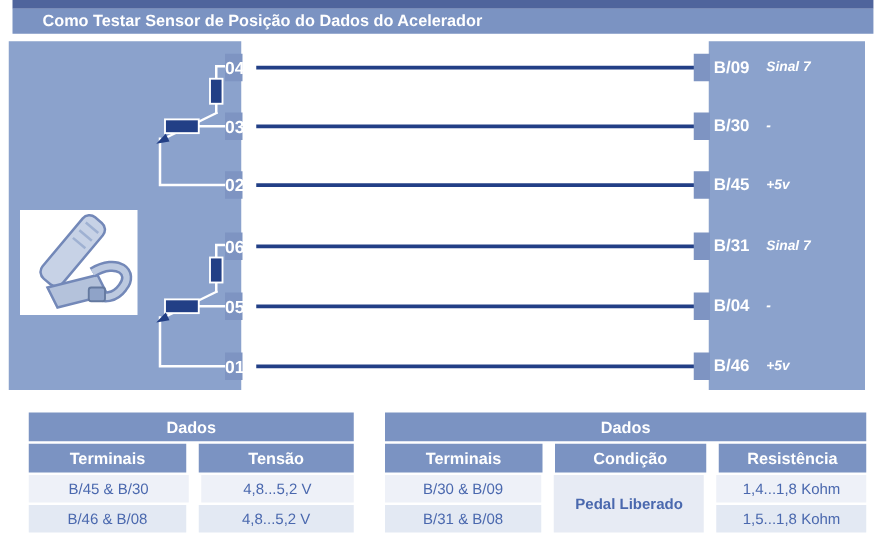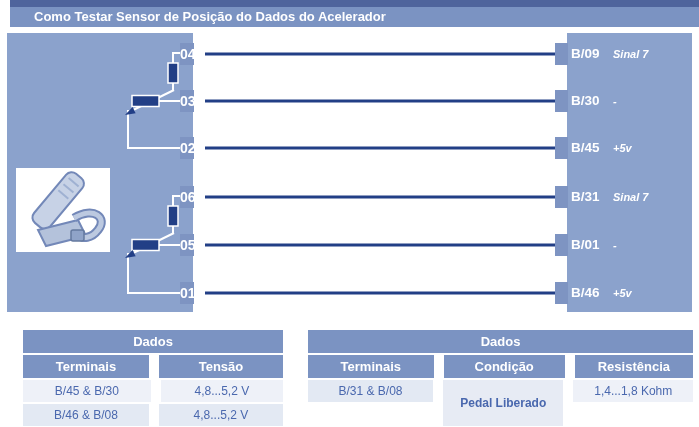--- a/index.html
+++ b/index.html
@@ -115,21 +115,21 @@
   <div class="abs tab-right" style="top:90px"></div>
   <div class="abs tab-right" style="top:137px"></div>
   <div class="abs tab-right" style="top:186px"></div>
   <div class="abs tab-right" style="top:234px"></div>
   <div class="abs tab-right" style="top:282px"></div>
 
   <div class="abs b-label" style="top:43px">B/09</div>
   <div class="abs b-label" style="top:90px">B/30</div>
   <div class="abs b-label" style="top:137px">B/45</div>
   <div class="abs b-label" style="top:186px">B/31</div>
-  <div class="abs b-label" style="top:234px">B/01</div>
+  <div class="abs b-label" style="top:234px">B/04</div>
   <div class="abs b-label" style="top:282px">B/46</div>
 
   <div class="abs sig-label" style="top:43px">Sinal 7</div>
   <div class="abs sig-label" style="top:90px">-</div>
   <div class="abs sig-label" style="top:137px">+5v</div>
   <div class="abs sig-label" style="top:186px">Sinal 7</div>
   <div class="abs sig-label" style="top:234px">-</div>
   <div class="abs sig-label" style="top:282px">+5v</div>
 
   <div class="abs tbl" style="left:7px;top:330px;width:276px">
@@ -150,22 +150,24 @@
 
   <div class="abs tbl" style="left:292px;top:330px;width:401px">
     <div class="t-title">Dados</div>
     <div class="t-row t-head">
       <div class="t-cell" style="width:136px">Terminais</div>
       <div class="t-cell" style="width:131px">Condição</div>
       <div class="t-cell" style="width:128px">Resistência</div>
     </div>
     <div class="t-row">
       <div class="t-col" style="width:136px">
+        <div class="t-cell bg1">B/30 &amp; B/09</div>
         <div class="t-cell bg2">B/31 &amp; B/08</div>
       </div>
       <div class="t-cell merged" style="width:131px">Pedal Liberado</div>
       <div class="t-col" style="width:130px">
         <div class="t-cell bg1">1,4...1,8 Kohm</div>
+        <div class="t-cell bg2">1,5...1,8 Kohm</div>
       </div>
     </div>
   </div>
 
 </div>
 
 </body></html>

